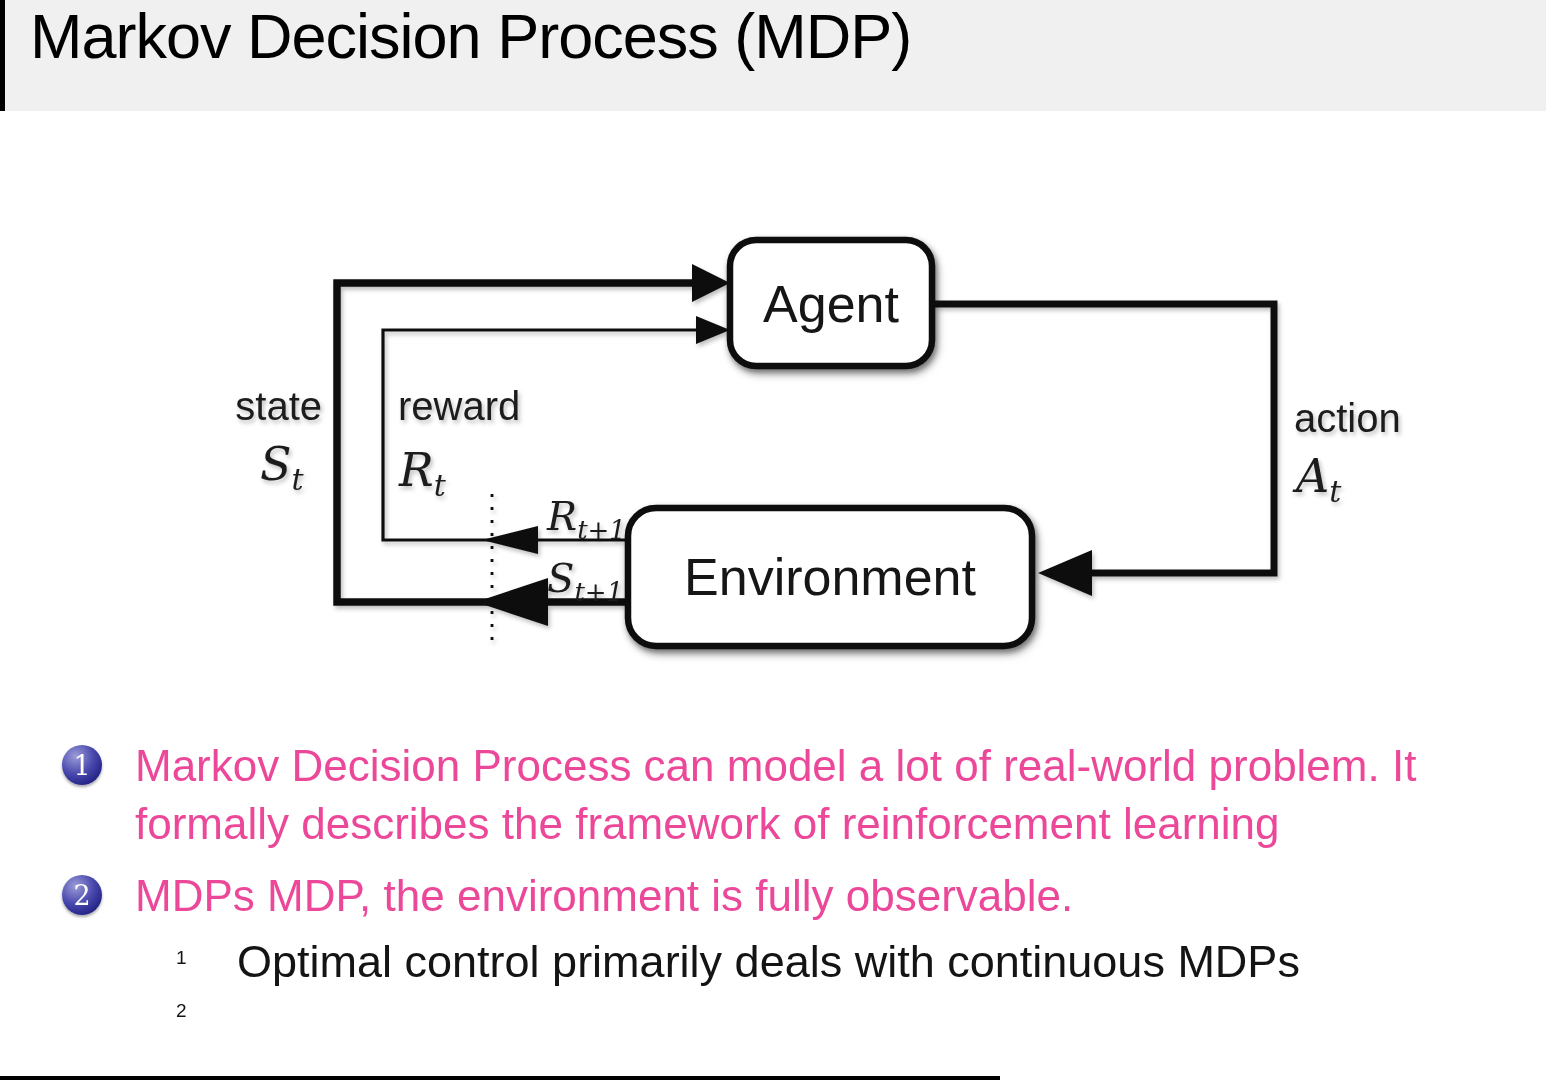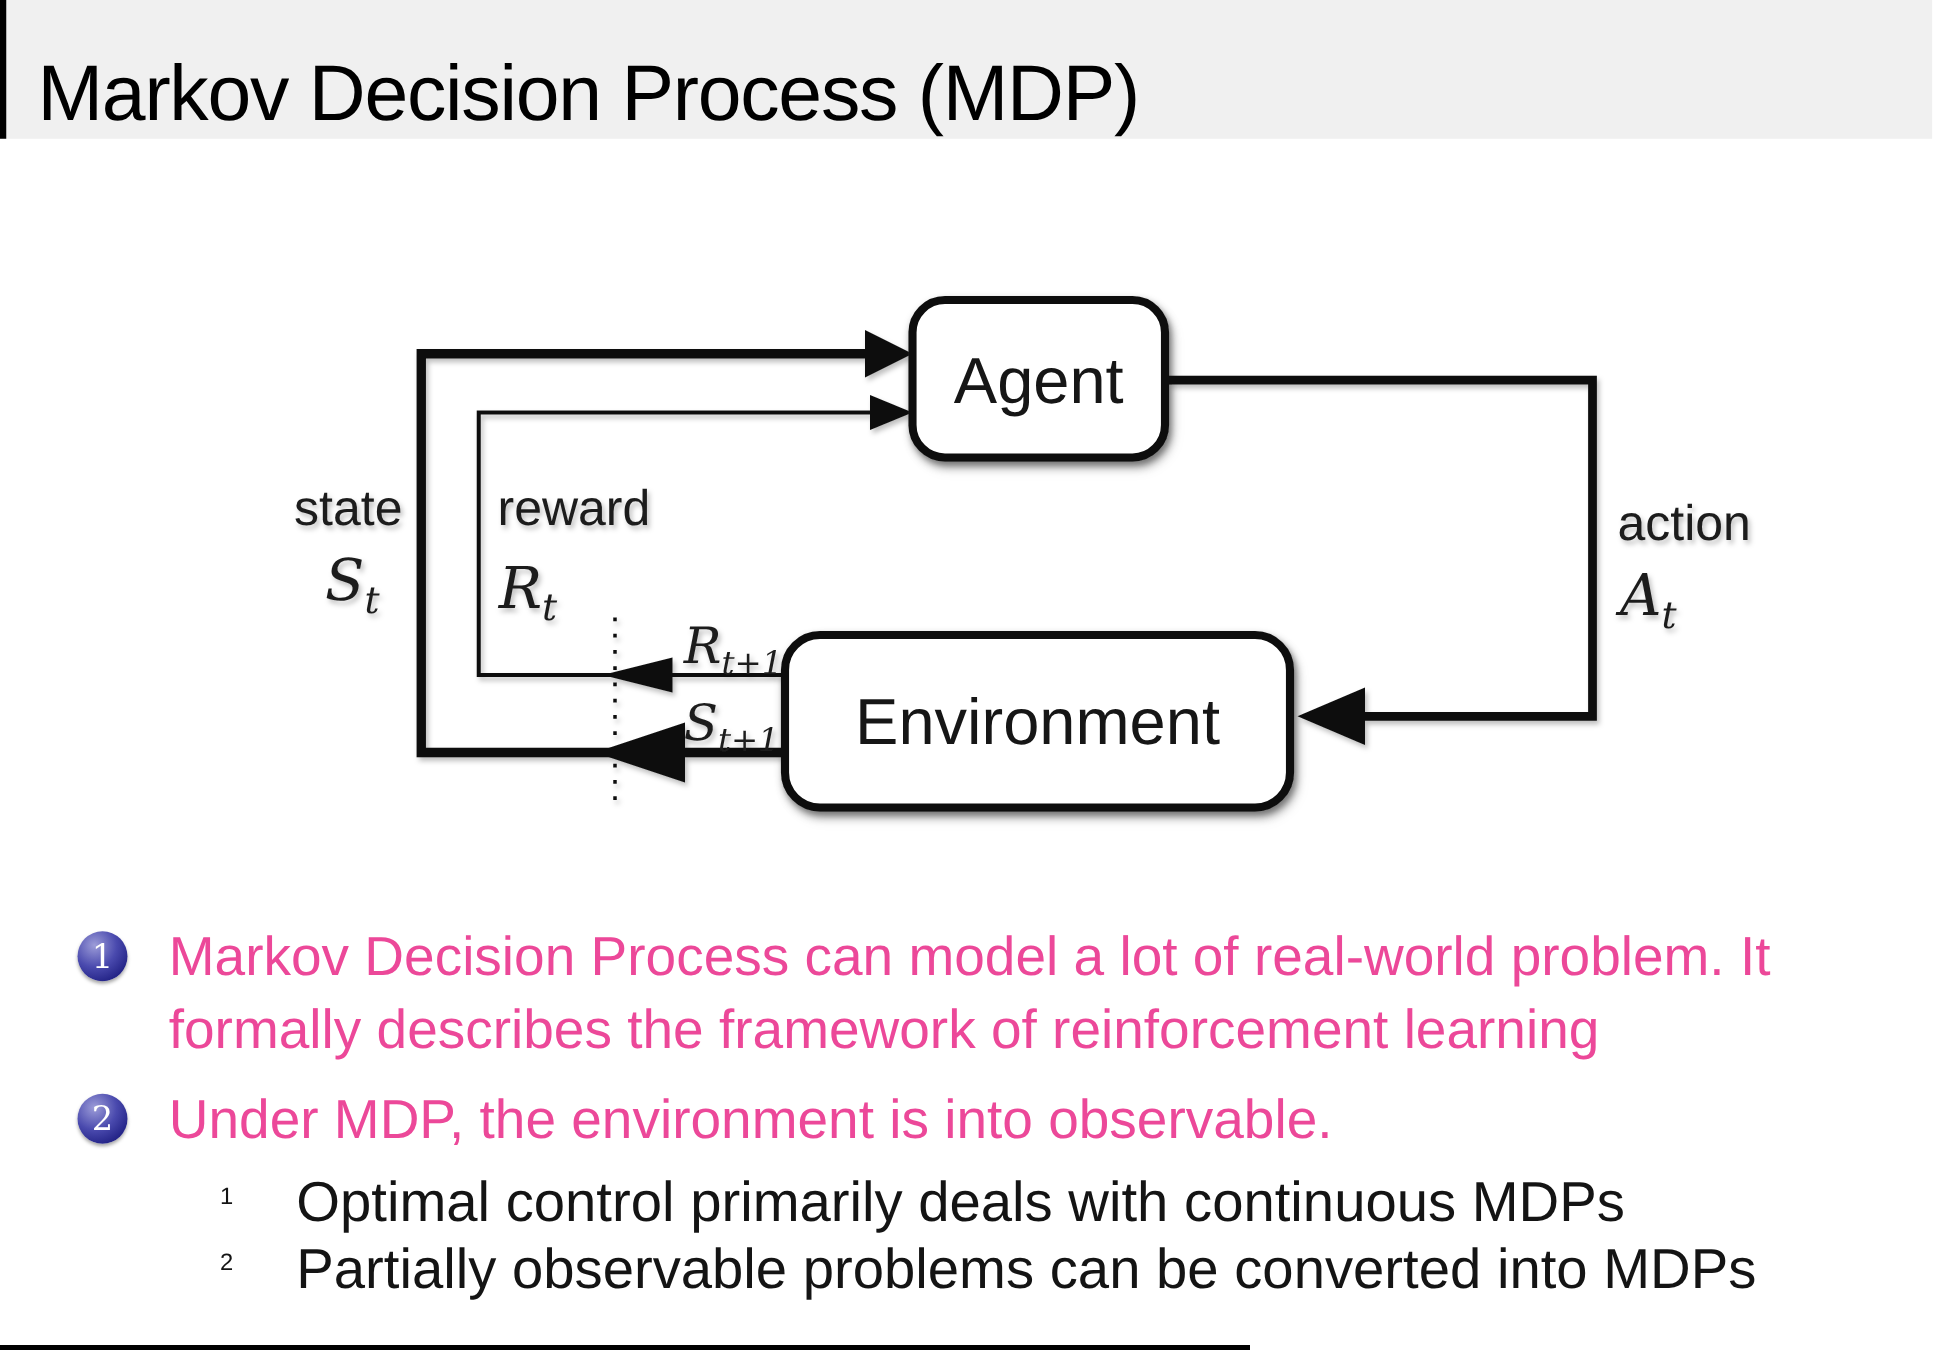--- a/index.html
+++ b/index.html
@@ -9,21 +9,21 @@
     background:#ffffff;
     overflow:hidden;
     font-family:"Liberation Sans",sans-serif;
     color:#141414;
   }
   
   .titlebar{
     position:absolute;left:0;top:0;
     width:1546px;height:111px;
     background:#f0f0f0;
-    display:flex;align-items:flex-end;
+    display:flex;align-items:flex-start;
   }
   .titlebar .title{
     padding-left:30px;
     font-size:63px;
     letter-spacing:-1px;
     color:#000000;
     white-space:nowrap;
   }
   .edge-left{
     position:absolute;left:0;top:0;width:5px;height:111px;background:#000;
@@ -131,28 +131,27 @@
 
   <div class="bullets">
 
     <div class="brow">
       <div class="ball">1</div>
       <div class="btext">Markov Decision Process can model a lot of real-world problem. It formally describes the framework of reinforcement learning</div>
     </div>
 
     <div class="brow second">
       <div class="ball">2</div>
-      <div class="btext">Under MDP, the environment is into observable.</div>
+      <div class="btext">MDPs MDP, the environment is fully observable.</div>
     </div>
 
     <div class="subbullets">
       <div class="subrow">
         <div class="ball">1</div>
         <div class="btext">Optimal control primarily deals with continuous MDPs</div>
       </div>
       <div class="subrow">
         <div class="ball">2</div>
-        <div class="btext">Partially observable problems can be converted into MDPs</div>
       </div>
     </div>
 
   </div>
 </div>
 
 </body></html>

